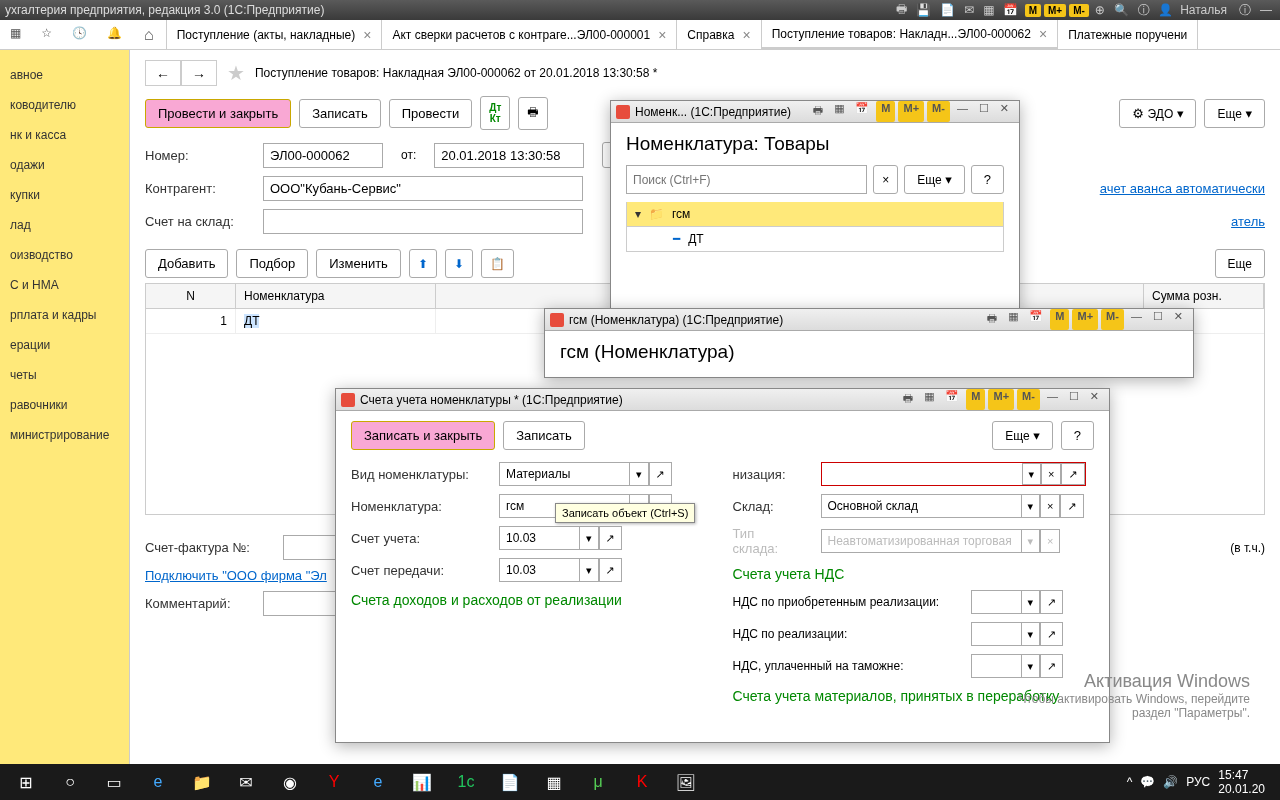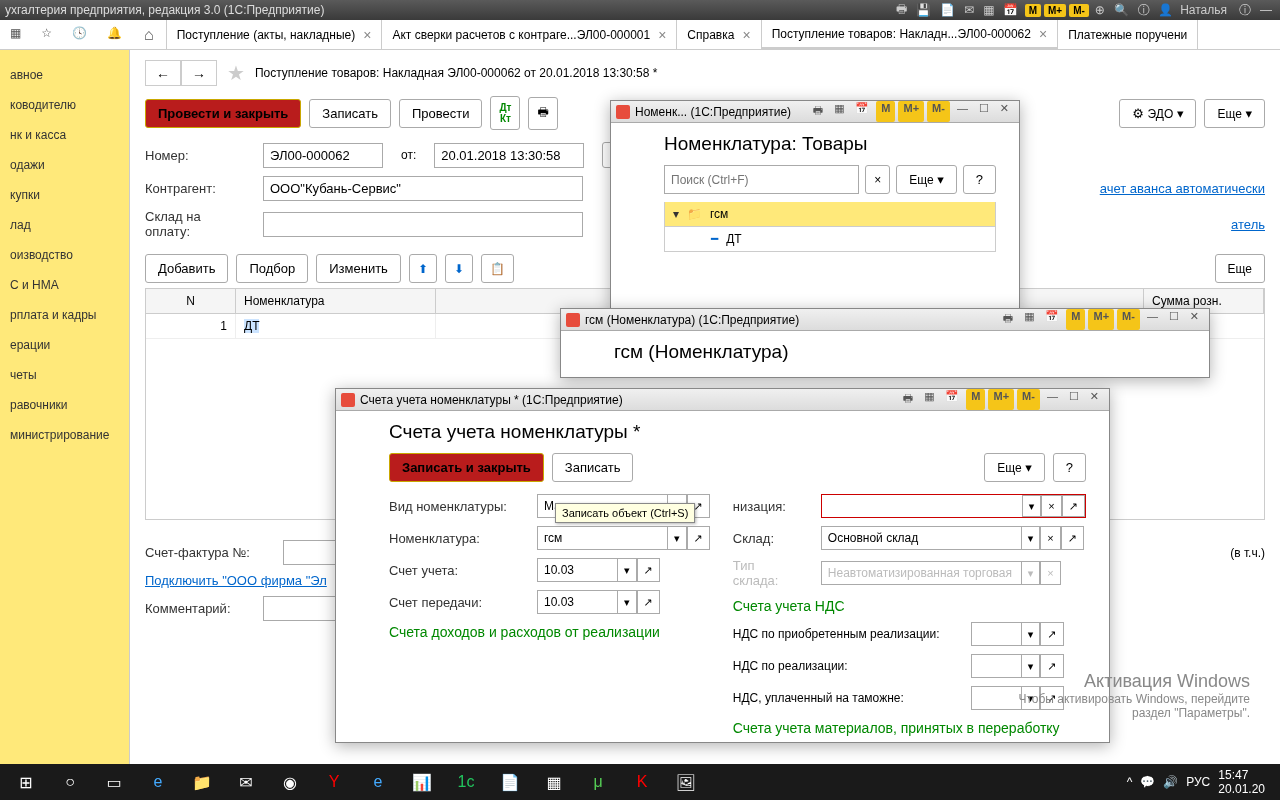--- a/index.html
+++ b/index.html
@@ -23,21 +23,21 @@
 .sidebar { width: 130px; background: #ffe97a; border-right: 1px solid #ccc; padding: 10px 0; }
 .sidebar-item { padding: 8px 10px; cursor: pointer; font-size: 12px; color: #333; }
 
 .content { flex: 1; background: #fff; padding: 10px 15px; overflow: hidden; }
 .doc-title { font-size: 20px; font-weight: normal; margin-bottom: 10px; display: flex; align-items: center; gap: 5px; }
 .nav-arrows { display: flex; gap: 0; }
 .nav-arrows button { border: 1px solid #ccc; background: #fff; padding: 4px 10px; font-size: 14px; cursor: pointer; }
 
 .btn-row { display: flex; gap: 8px; margin-bottom: 12px; align-items: center; }
 .btn { border: 1px solid #aaa; background: #fff; padding: 6px 12px; border-radius: 3px; cursor: pointer; font-size: 13px; }
-.btn-yellow { background: #b91c1c; border-color: #c9a800; font-weight: bold; }
+.btn-yellow { background: #f9a8d4; border-color: #c9a800; font-weight: normal; }
 .btn-icon { border: 1px solid #aaa; background: #fff; padding: 5px 8px; border-radius: 3px; cursor: pointer; }
 
 .form-row { display: flex; align-items: center; margin-bottom: 8px; gap: 18px; }
 .form-label { width: 100px; font-size: 13px; color: #333; }
 .form-input { border: 1px solid #aaa; padding: 4px 6px; font-size: 13px; background: #fff; }
 .link { color: #0066cc; text-decoration: underline; cursor: pointer; font-size: 13px; }
 
 .table-toolbar { display: flex; gap: 8px; margin: 15px 0 5px; }
 .grid { border: 1px solid #ccc; }
 .grid-header { display: flex; background: #f5f5f5; border-bottom: 1px solid #ccc; }
@@ -45,21 +45,21 @@
 .grid-row { display: flex; border-bottom: 1px solid #eee; }
 .grid-row div { padding: 5px 8px; border-right: 1px solid #eee; font-size: 12px; }
 .grid-row .sel { background: #cce4ff; }
 
 .popup { position: absolute; background: #fff; border: 1px solid #888; box-shadow: 0 3px 15px rgba(0,0,0,0.3); }
 .popup-titlebar { background: linear-gradient(#f0f0f0,#dcdcdc); height: 22px; display: flex; align-items: center; padding: 0 5px; font-size: 11px; border-bottom: 1px solid #aaa; }
 .popup-titlebar .icon1c { width: 14px; height: 14px; background: #e74c3c; border-radius: 2px; margin-right: 5px; display: inline-block; }
 .popup-titlebar .wincontrols { margin-left: auto; display: flex; gap: 1px; }
 .popup-titlebar .wincontrols span { padding: 1px 5px; cursor: pointer; color: #555; font-size: 11px; }
 .popup-titlebar .m { background: #f5c518; color: #000; font-weight: bold; padding: 0px 3px; border-radius: 2px; font-size: 10px; margin: 0 1px; }
-.popup-body { padding: 10px 23px; margin-left: 30px; }
+.popup-body { padding: 10px 15px; }
 .popup-heading { font-size: 19px; font-weight: normal; margin-bottom: 10px; }
 
 .search-bar { display: flex; gap: 6px; margin-bottom: 8px; }
 .search-input { flex: 1; border: 1px solid #aaa; padding: 4px 6px; color: #999; }
 .tree-header { background: #f5f5f5; border: 1px solid #ccc; padding: 5px 8px; display: flex; justify-content: space-between; }
 .tree-row { border: 1px solid #ccc; border-top: none; padding: 5px 8px; display: flex; align-items: center; gap: 8px; }
 .tree-row.sel { background: #ffe97a; }
 .folder-icon { color: #e6a23c; }
 .disabled { color: #bbb; }
 
@@ -173,21 +173,21 @@
       <input class="form-input" style="width: 150px;" value="20.01.2018 13:30:58">
       <button class="btn-icon">📅</button>
     </div>
     <div class="form-row">
       <span class="form-label">Контрагент:</span>
       <input class="form-input" style="width: 320px;" value="ООО&quot;Кубань-Сервис&quot;">
       <div style="flex:1"></div>
       <span class="link">ачет аванса автоматически</span>
     </div>
     <div class="form-row">
-      <span class="form-label">Склад на оплату:</span>
+      <span class="form-label">Счет на склад:</span>
       <input class="form-input" style="width: 320px;">
       <div style="flex:1"></div>
       <span class="link">атель</span>
     </div>
 
     <div class="table-toolbar">
       <button class="btn">Добавить</button>
       <button class="btn">Подбор</button>
       <button class="btn">Изменить</button>
       <button class="btn-icon" style="color:#06c">⬆</button>
@@ -257,21 +257,21 @@
       <span>гсм</span>
     </div>
     <div class="tree-row">
       <span style="width:30px"></span>
       <span style="color:#06c">━</span>
       <span>ДТ</span>
     </div>
   </div>
 </div>
 
-<div class="popup" style="left:560px;top:308px;width:650px;height:70px">
+<div class="popup" style="left:544px;top:308px;width:650px;height:70px">
   <div class="popup-titlebar">
     <span class="icon1c"></span>
     <span>гсм (Номенклатура)  (1С:Предприятие)</span>
     <div class="wincontrols">
       <span>🖶</span>
       <span>▦</span>
       <span>📅</span>
       <span class="m">M</span>
       <span class="m">M+</span>
       <span class="m">M-</span>
@@ -295,21 +295,20 @@
       <span>📅</span>
       <span class="m disabled">M</span>
       <span class="m disabled">M+</span>
       <span class="m disabled">M-</span>
       <span>—</span>
       <span>☐</span>
       <span>✕</span>
     </div>
   </div>
   <div class="popup-body">
-    <div class="popup-heading">Счета учета номенклатуры *</div>
     <div class="btn-row">
       <button class="btn btn-yellow">Записать и закрыть</button>
       <button class="btn">Записать</button>
       <div style="flex:1"></div>
       <button class="btn"><span>Еще</span> ▾</button>
       <button class="btn">?</button>
     </div>
 
     <div style="display:flex;gap:20px">
       <div style="flex:1">

